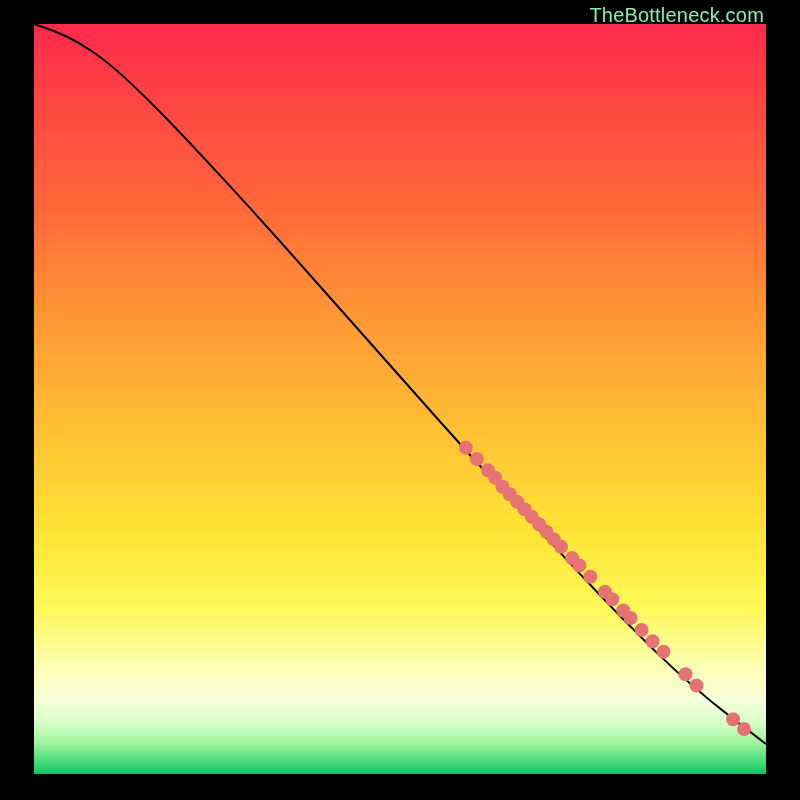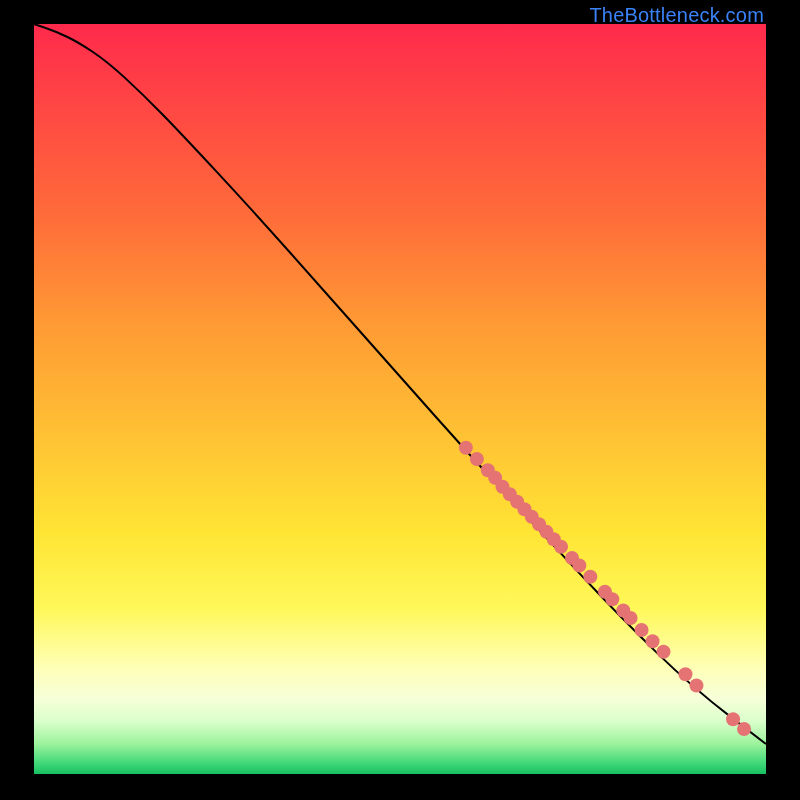--- a/index.html
+++ b/index.html
@@ -37,21 +37,21 @@
       #d9ffca 93%,
       #9cf29c 96%,
       #42d97a 98.5%,
       #18c060 100%
     );
   }
   .attribution {
     position: absolute;
     top: 4px;
     right: 36px;
-    color: #3b82f6;
+    color: #86efac;
     font-size: 20px;
     font-weight: 500;
     letter-spacing: 0.2px;
     user-select: none;
   }
   svg.curve {
     position: absolute;
     left: 0;
     top: 0;
     width: 732px;

